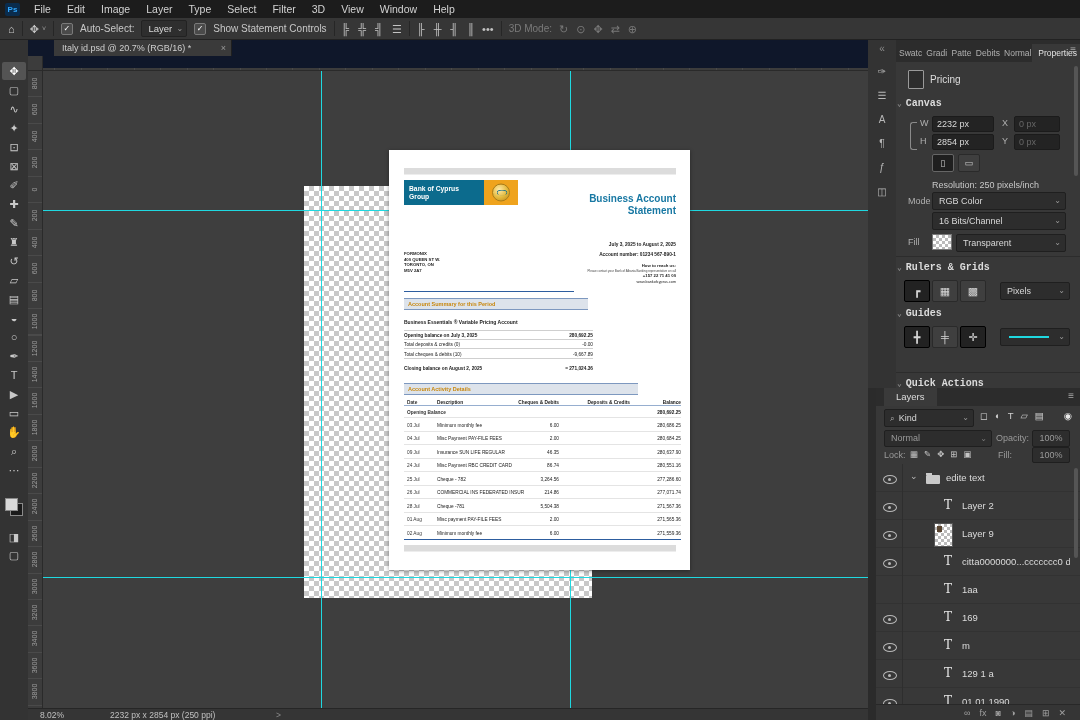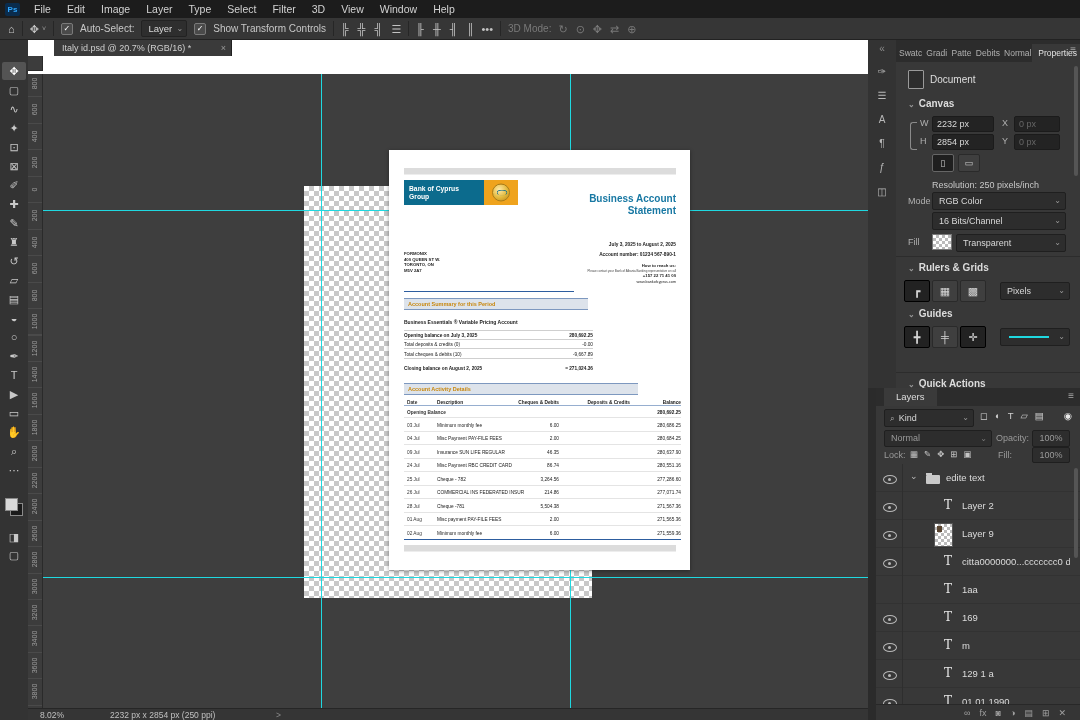--- a/index.html
+++ b/index.html
@@ -21,21 +21,21 @@
   .vsep{width:1px;height:15px;background:#262626;}
   .cb{width:10px;height:10px;background:#4a4a4a;border:1px solid #7a7a7a;border-radius:2px;color:#fff;
       font-size:8px;line-height:10px;text-align:center;}
   .obar-label{color:#c8c8c8;font-size:10px;}
   .obar-label.dim{color:#7a7a7a;}
   .obar-drop{height:15px;background:#2e2e2e;border:1px solid #222;border-radius:2px;color:#d8d8d8;
              font-size:9.5px;line-height:15px;padding:0 14px 0 6px;position:relative;}
   .obar-drop .caret{position:absolute;right:3px;top:0;font-size:8px;color:#999;}
   .tiny-caret{font-size:7px;color:#999;margin-left:-4px;}
   
-  #tabstrip{position:absolute;left:28px;top:40px;width:840px;height:34px;background:#ffffff;z-index:30;}
+  #tabstrip{position:absolute;left:28px;top:40px;width:840px;height:28px;background:#0f172a;z-index:30;}
   #tab-overflow{position:absolute;left:-22px;top:2px;color:#8a8a8a;font-size:9px;}
   #doc-tab{position:absolute;left:26px;top:0;width:178px;height:16px;background:#3a3a3a;
            border-right:1px solid #1f1f1f;color:#cfcfcf;font-size:9px;line-height:16px;
            padding-left:8px;box-sizing:border-box;}
   #doc-tab .close{position:absolute;right:5px;top:0;color:#999;font-size:9px;}
   
   #toolbar{position:absolute;left:0;top:40px;width:28px;height:680px;background:#333;z-index:35;}
   .tool{position:absolute;left:2px;width:24px;height:18px;color:#c8c8c8;font-size:11px;text-align:center;
         line-height:18px;border-radius:2px;}
   .tool.active{background:#545454;color:#fff;}
@@ -123,21 +123,21 @@
   #properties{position:absolute;left:896px;top:40px;width:184px;height:348px;background:#383838;z-index:30;
               border-bottom:1px solid #222;}
   #prop-tabs{position:absolute;left:0;top:0;width:184px;height:22px;background:#2c2c2c;display:flex;align-items:flex-end;}
   .ptab{font-size:8.5px;color:#b0b0b0;padding:4px 3px;white-space:nowrap;overflow:hidden;}
   .ptab.active{background:#383838;color:#e4e4e4;padding:4px 6px;}
   #prop-menu{position:absolute;right:4px;top:4px;color:#aaa;font-size:10px;}
   #doc-icon{position:absolute;left:12px;top:30px;width:14px;height:17px;background:#2d2d2d;
             border:1px solid #9a9a9a;border-radius:1px;}
   .plabel{position:absolute;font-size:9px;color:#b0b0b0;}
   .pvalue{position:absolute;font-size:10px;color:#dedede;}
-  .psection{position:absolute;left:12px;font-size:10px;font-weight:bold;color:#dcdcdc;}
+  .psection{position:absolute;left:1px;font-size:10px;font-weight:bold;color:#dcdcdc;font-family:Liberation Mono, monospace;}
   .psection .tri{color:#999;font-size:8px;margin-right:4px;}
   .pinput{position:absolute;height:14px;background:#232323;border:1px solid #1b1b1b;border-radius:2px;
           font-size:9px;color:#d8d8d8;line-height:14px;padding-left:4px;box-sizing:content-box;}
   .pinput.dim{color:#666;}
   .pdrop{position:absolute;height:16px;background:#2d2d2d;border:1px solid #1f1f1f;border-radius:2px;
          font-size:9px;color:#d8d8d8;line-height:16px;padding-left:6px;}
   .pdrop .caret{position:absolute;right:4px;top:0;font-size:8px;color:#999;}
   #chain{position:absolute;left:14px;top:82px;width:6px;height:26px;border:1px solid #8a8a8a;
          border-right:none;border-radius:3px 0 0 3px;}
   .orient-btn{position:absolute;width:20px;height:16px;background:#3f3f3f;border:1px solid #2a2a2a;
@@ -229,21 +229,21 @@
     <span class="obar-icon">✥</span>
     <span class="tiny-caret">˅</span>
     <div class="vsep"></div>
     <span class="cb">✓</span>
     <span class="obar-label">Auto-Select:</span>
     <span class="obar-drop">
       <span>Layer</span>
       <span class="caret">⌄</span>
     </span>
     <span class="cb">✓</span>
-    <span class="obar-label">Show Transform Controls</span>
+    <span class="obar-label">Show Statement Controls</span>
     <div class="vsep"></div>
     <span id="align-group" style="display:flex;gap:9px;">
         <span class="obar-icon">╠</span>
         <span class="obar-icon">╬</span>
         <span class="obar-icon">╣</span>
         <span class="obar-icon">☰</span>
       </span>
     <div class="vsep"></div>
     <span id="dist-group" style="display:flex;gap:9px;">
         <span class="obar-icon">╟</span>
@@ -516,21 +516,21 @@
     <div id="prop-tabs">
         <span class="ptab">Swatc</span>
         <span class="ptab">Gradi</span>
         <span class="ptab">Patte</span>
         <span class="ptab">Debits</span>
         <span class="ptab">Normal</span>
         <span class="ptab active">Properties</span>
       </div>
     <span id="prop-menu">≡</span>
     <div id="doc-icon"></div>
-    <span class="pvalue" style="left:34px;top:34px;">Document</span>
+    <span class="pvalue" style="left:34px;top:34px;">Pricing</span>
     <div class="psection" style="top:58px;"><span class="tri">⌄</span><span>Canvas</span></div>
     <div id="chain"></div>
     <span class="plabel" style="left:24px;top:78px;">W</span>
     <div class="pinput" style="left:36px;top:76px;width:56px;">2232 px</div>
     <span class="plabel" style="left:106px;top:78px;">X</span>
     <div class="pinput dim" style="left:118px;top:76px;width:40px;">0 px</div>
     <span class="plabel" style="left:24px;top:96px;">H</span>
     <div class="pinput" style="left:36px;top:94px;width:56px;">2854 px</div>
     <span class="plabel" style="left:106px;top:96px;">Y</span>
     <div class="pinput dim" style="left:118px;top:94px;width:40px;">0 px</div>

